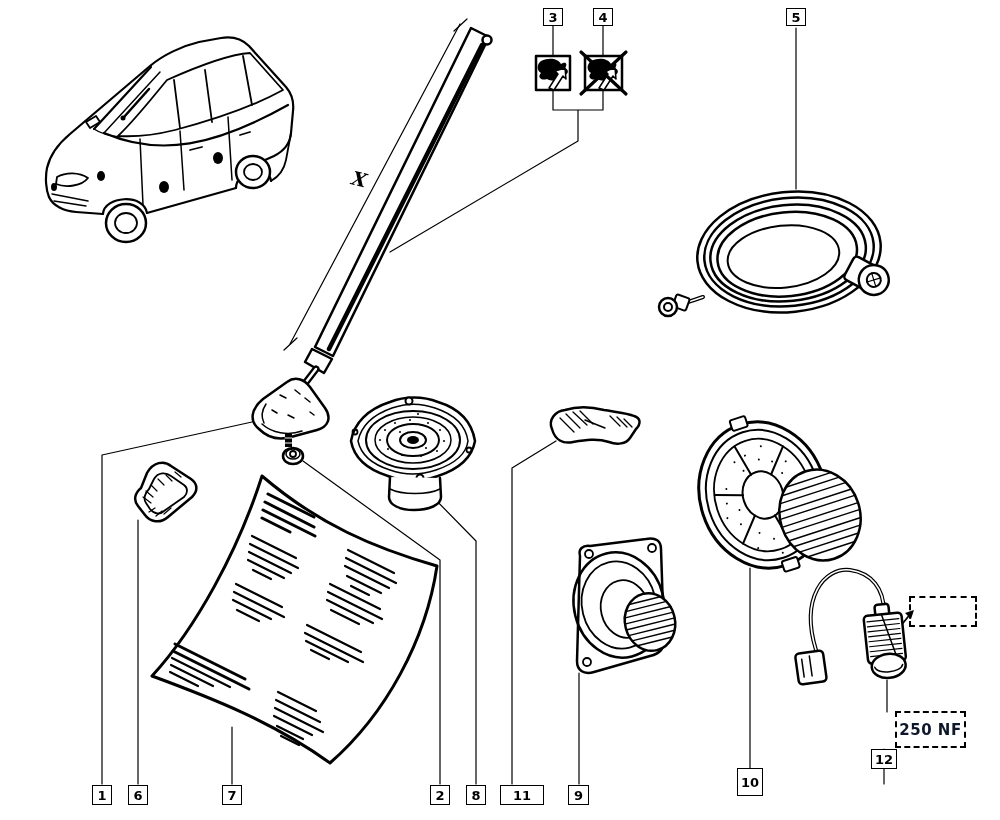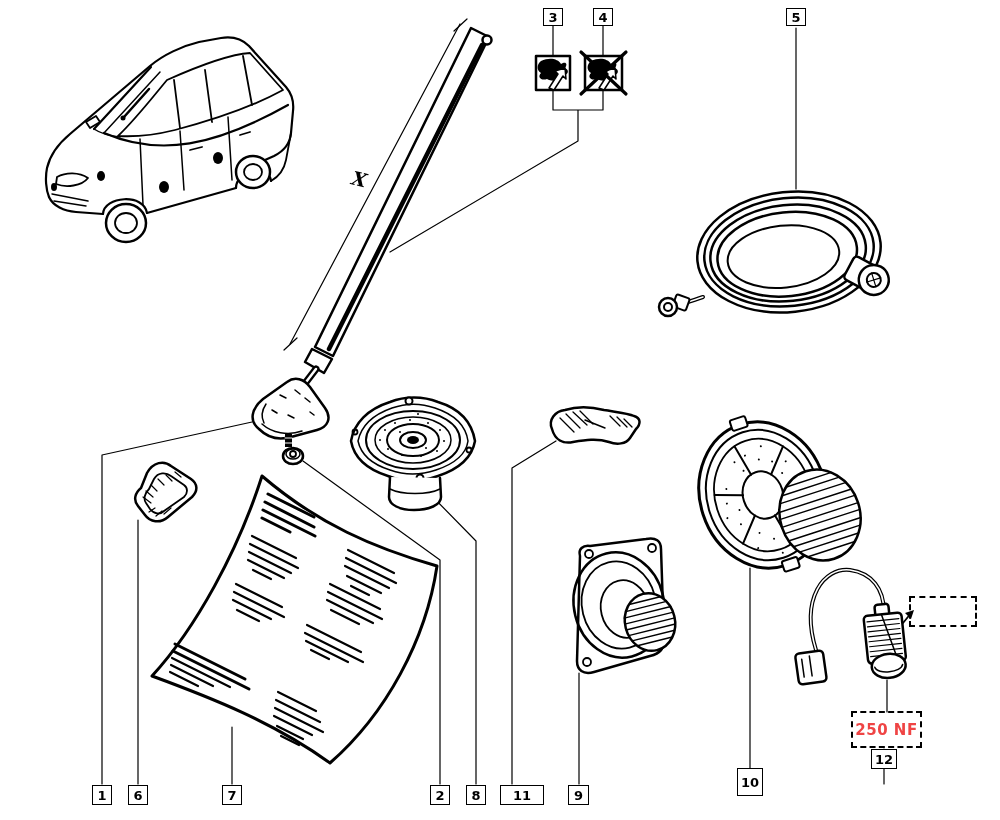--- a/index.html
+++ b/index.html
@@ -18,21 +18,21 @@
     position:absolute;font-family:"DejaVu Serif","Liberation Serif",serif;
     font-style:italic;font-weight:bold;font-size:19px;color:#000;
     transform:rotate(14deg);
   }
   .dashed-box{
     position:absolute;border:2.5px dashed #000;box-sizing:border-box;
     background:transparent;
   }
   .nf-label{
     display:flex;align-items:center;justify-content:center;
-    font-weight:bold;font-size:15px;letter-spacing:.5px;color:#ef4444;
+    font-weight:bold;font-size:15px;letter-spacing:.5px;color:#0f172a;margin-left:44px;
   }
 </style>
 </head>
 <body>
 
 <div class="canvas">
 
 <svg width="1000" height="820" viewBox="0 0 1000 820" fill="none" stroke="#000" stroke-linecap="round" stroke-linejoin="round">
 
   <g stroke-width="1.2">

